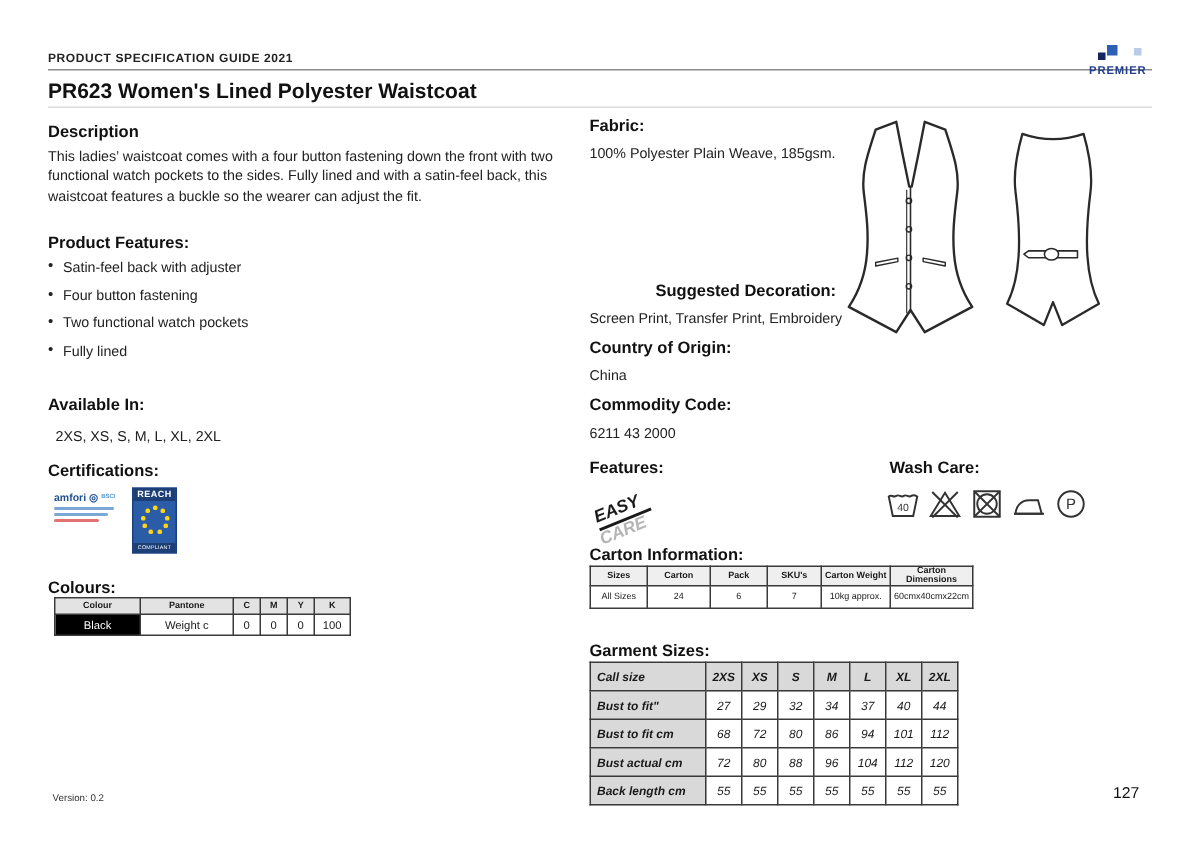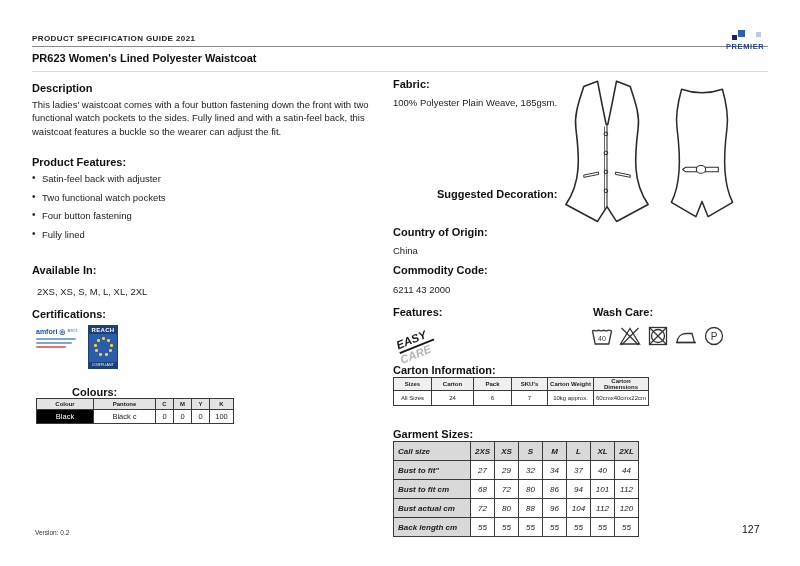--- a/index.html
+++ b/index.html
@@ -7,21 +7,21 @@
   .page {
     position:relative; width:800px; height:566px; background:#ffffff;
     font-family:"Liberation Sans", sans-serif; color:#1a1a1a; overflow:hidden;
     margin:0 auto;
   }
   .abs { position:absolute; }
 
   
   .guide-title { left:32px; top:34px; font-size:8px; font-weight:bold; letter-spacing:.4px; color:#222; }
   .rule1 { left:32px; top:46px; width:736px; height:1px; background:#8a8a8a; }
-  .product-title { left:32px; top:52px; font-size:11px; font-weight:bold; color:#111; }
+  .product-title { left:32px; top:52px; font-size:14px; font-weight:bold; color:#111; }
   .rule2 { left:32px; top:71px; width:736px; height:1px; background:#dcdcdc; }
 
   .premier { left:716px; top:27px; width:56px; height:28px; }
   .premier .sq { position:absolute; }
   .premier .sq1 { left:16px; top:8px; width:5px; height:5px; background:#16255f; }
   .premier .sq2 { left:22px; top:3px; width:7px; height:7px; background:#2e5fb7; }
   .premier .sq3 { left:40px; top:5px; width:5px; height:5px; background:#b9cbe8; }
   .premier .word { position:absolute; left:10px; top:15px; font-size:7.5px; font-weight:bold;
     color:#23408f; letter-spacing:.6px; }
 
@@ -52,21 +52,21 @@
   
   .reach { left:88px; top:325px; width:30px; height:44px; background:#2a5ca8; border:1px solid #1c3f78;
     display:flex; flex-direction:column; align-items:center; }
   .reach .rtitle { font-size:6px; font-weight:bold; color:#ffffff; background:#1c3f78; width:100%;
     text-align:center; padding:1px 0; letter-spacing:.3px; }
   .reach .stars { position:relative; width:20px; height:20px; margin-top:3px; }
   .reach .star { position:absolute; width:2.5px; height:2.5px; background:#ffd617; border-radius:50%; }
   .reach .rsub { font-size:3.5px; color:#ffffff; background:#1c3f78; width:100%; text-align:center;
     margin-top:auto; padding:1px 0; letter-spacing:.2px; }
 
-  .colours-head { left:32px; top:386px;margin-left:40px; }
+  .colours-head { left:32px; top:386px; }
 
   table { border-collapse:collapse; }
   td, th { border:1px solid #3a3a3a; text-align:center; vertical-align:middle; font-weight:normal; }
 
   .colours-table { left:36px; top:398px; }
   .colours-table th { font-size:6px; font-weight:bold; background:#e3e3e3; height:11px; padding:0 2px; }
   .colours-table td { font-size:7.5px; height:14px; padding:0 2px; }
   .colours-table .c-colour { width:57px; } .colours-table .c-pantone { width:62px; }
   .colours-table .c-n { width:18px; } .colours-table .c-k { width:24px; }
   .swatch-cell { color:#ffffff; font-weight:normal; }
@@ -132,22 +132,22 @@
     <span class="sq sq3"></span>
     <span class="word">PREMIER</span>
   </div>
 
   <div class="abs h1 desc-head">Description</div>
   <div class="abs body-text desc-body">This ladies’ waistcoat comes with a four button fastening down the front with two functional watch pockets to the sides. Fully lined and with a satin-feel back, this waistcoat features a buckle so the wearer can adjust the fit.</div>
 
   <div class="abs h1 pf-head">Product Features:</div>
   <div class="abs pf-list">
     <div class="bullet-item">Satin-feel back with adjuster</div>
+    <div class="bullet-item">Four button fastening</div>
     <div class="bullet-item">Two functional watch pockets</div>
-    <div class="bullet-item">Four button fastening</div>
     <div class="bullet-item">Fully lined</div>
   </div>
 
   <div class="abs h1 avail-head">Available In:</div>
   <div class="abs body-text avail-value">2XS, XS, S, M, L, XL, 2XL</div>
 
   <div class="abs h1 cert-head">Certifications:</div>
 
   <div class="abs amfori">
     <div class="line1"><span>amfori</span>
@@ -180,33 +180,34 @@
         <tr>
       <th class="c-colour">Colour</th>
       <th class="c-pantone">Pantone</th>
       <th class="c-n">C</th>
       <th class="c-n">M</th>
       <th class="c-n">Y</th>
       <th class="c-k">K</th>
     </tr>
     <tr>
       <td class="swatch-cell" style="background-color: rgb(0, 0, 0);">Black</td>
-      <td>Black c</td>
+      <td>Weight c</td>
       <td>0</td>
       <td>0</td>
       <td>0</td>
       <td>100</td>
     </tr>
   </tbody>
     </table>
 
   <div class="abs h1 fabric-head">Fabric:</div>
   <div class="abs body-text fabric-value">100% Polyester Plain Weave, 185gsm.</div>
 
   <div class="abs h1 sug-head">Suggested Decoration:</div>
+  <div class="abs body-text sug-value">Screen Print, Transfer Print, Embroidery</div>
 
   <div class="abs h1 coo-head">Country of Origin:</div>
   <div class="abs body-text coo-value">China</div>
 
   <div class="abs h1 cc-head">Commodity Code:</div>
   <div class="abs body-text cc-value">6211 43 2000</div>
 
   <div class="abs h1 features-head">Features:</div>
   <div class="abs easycare">
     <div class="l1">EASY</div>

